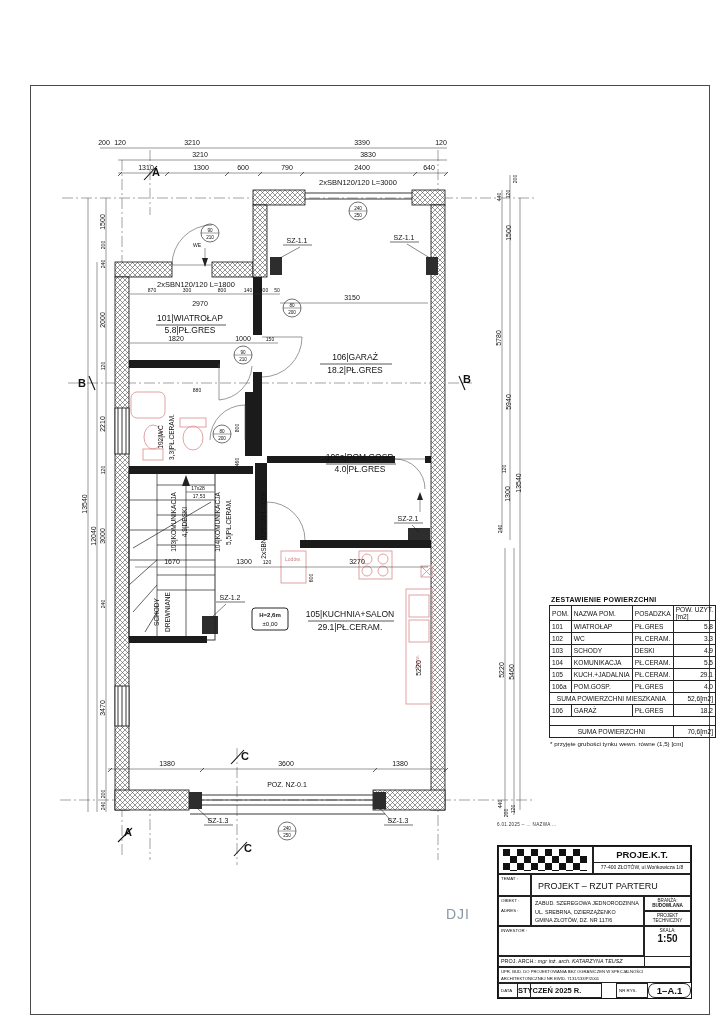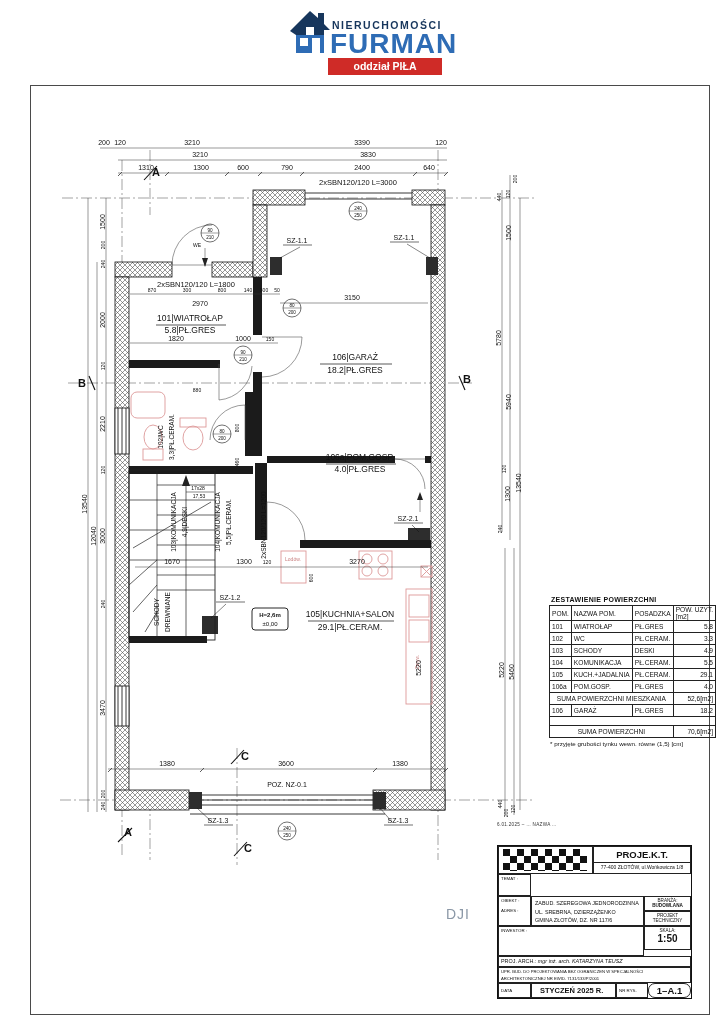--- a/index.html
+++ b/index.html
@@ -38,31 +38,20 @@
   .circ{font-family:"Liberation Sans",sans-serif;font-size:4.6px;fill:#111;text-anchor:middle;}
   .sec{font-family:"Liberation Sans",sans-serif;font-size:11px;font-weight:bold;fill:#111;text-anchor:middle;}
   .sz{font-family:"Liberation Sans",sans-serif;font-size:7px;fill:#111;text-anchor:middle;}
   .pinkt{font-family:"Liberation Sans",sans-serif;font-size:5px;fill:#c97f7f;text-anchor:middle;}
 </style>
 </head>
 <body>
 
 <div id="page">
 
-  <div id="logo">
-    <svg width="44" height="52" viewBox="0 0 44 52">
-      <polygon points="2,26 22,6 30,13 30,8 36,8 36,19 42,25 36,25 36,30 26,30 26,22 18,22 18,30 8,30" fill="#17365c"></polygon>
-      <rect x="8" y="30" width="28" height="18" fill="#2e6cb5"></rect>
-      <rect x="12" y="33" width="8" height="8" fill="#fff"></rect>
-      <rect x="24" y="33" width="8" height="15" fill="#fff"></rect>
-    </svg>
-    <div class="l1">NIERUCHOMOŚCI</div>
-    <div class="l2">FURMAN</div>
-    <div class="bar">oddział PIŁA</div>
-  </div>
 
   <div id="frame"></div>
 
   <svg width="724" height="1023" viewBox="0 0 724 1023" style="position:absolute;left:0;top:0;">
     <defs>
       <pattern id="wallhatch" width="5" height="5" patternUnits="userSpaceOnUse">
         <rect width="5" height="5" fill="#fff"></rect>
         <path d="M0,5 L5,0 M0,0 L5,5" stroke="#444" stroke-width="0.55"></path>
       </pattern>
     </defs>
@@ -464,49 +453,50 @@
         </pattern>
           </defs>
         <rect width="84" height="22" fill="url(#chk)"></rect>
       </svg>
     </div>
     <div class="cell" style="left:95px;top:0;width:98px;height:28px;">
       <div style="font-size:9.5px;font-weight:bold;text-align:center;margin-top:2px">PROJE.K.T.</div>
       <div style="font-size:5px;text-align:center;border-top:0.6px solid #222;margin-top:2px;padding-top:1px">77-400 ZŁOTÓW, ul.Wońkowicza 1/8</div>
     </div>
     <div class="cell lab" style="left:0;top:28px;width:33px;height:22px;">TEMAT :</div>
+    <div class="cell" style="left:33px;top:28px;width:160px;height:22px;font-size:9px;line-height:22px;padding-left:6px;">PROJEKT  –  RZUT  PARTERU</div>
     <div class="cell" style="left:0;top:50px;width:33px;height:30px;">
       <div class="lab">OBIEKT :</div>
       <div class="lab" style="margin-top:4px">ADRES :</div>
     </div>
     <div class="cell" style="left:33px;top:50px;width:113px;height:30px;font-size:5.4px;padding:2px 0 0 3px;line-height:8.5px;">
       <div>ZABUD. SZEREGOWA JEDNORODZINNA</div>
       <div>UL. SREBRNA, DZIERZĄŻENKO</div>
       <div>GMINA ZŁOTÓW, DZ. NR 117/6</div>
     </div>
     <div class="cell" style="left:146px;top:50px;width:47px;height:15px;text-align:center;font-size:4.6px;padding-top:1px;">
       <div>BRANŻA:</div>
       <div class="big">BUDOWLANA</div>
     </div>
     <div class="cell" style="left:146px;top:65px;width:47px;height:15px;text-align:center;font-size:4.6px;padding-top:1px;">
       <div>PROJEKT</div>
       <div>TECHNICZNY</div>
     </div>
     <div class="cell lab" style="left:0;top:80px;width:146px;height:30px;">INWESTOR :</div>
-    <div class="cell" style="left:146px;top:80px;width:47px;height:24px;text-align:center;font-size:4.6px;padding-top:1px;">
+    <div class="cell" style="left:146px;top:80px;width:47px;height:41px;text-align:center;font-size:4.6px;padding-top:1px;">
       <div>SKALA:</div>
       <div style="font-size:10px;font-weight:bold">1:50</div>
     </div>
     <div class="cell" style="left:0;top:110px;width:193px;height:11px;font-size:5.4px;padding:1px 0 0 2px;">
       <span>PROJ. ARCH.:</span>
       <span style="font-style:italic">mgr inż. arch. KATARZYNA TEUSZ</span>
     </div>
     <div class="cell" style="left:0;top:121px;width:193px;height:16px;font-size:4.2px;padding:1px 0 0 2px;line-height:6.5px;">
       <div>UPR. BUD. DO PROJEKTOWANIA BEZ OGRANICZEŃ W SPECJALNOŚCI</div>
       <div>ARCHITEKTONICZNEJ NR EWID. 7131/133/P/2001</div>
     </div>
     <div class="cell lab" style="left:0;top:137px;width:33px;height:15px;line-height:12px;">DATA</div>
-    <div class="cell" style="left:33px;top:137px;width:85px;height:15px;font-size:7.5px;font-weight:bold;line-height:14px;padding-left:8px;">STYCZEŃ 2025 R.</div>
+    <div class="cell" style="left:19px;top:137px;width:85px;height:15px;font-size:7.5px;font-weight:bold;line-height:14px;padding-left:0;">STYCZEŃ 2025 R.</div>
     <div class="cell lab" style="left:118px;top:137px;width:32px;height:15px;line-height:12px;">NR RYS.</div>
     <div class="cell" style="left:150px;top:137px;width:43px;height:15px;font-size:9.5px;font-weight:bold;text-align:center;line-height:14px;border-radius:7px;">1–A.1</div>
   </div>
 
 </div>
 
 </body></html>

